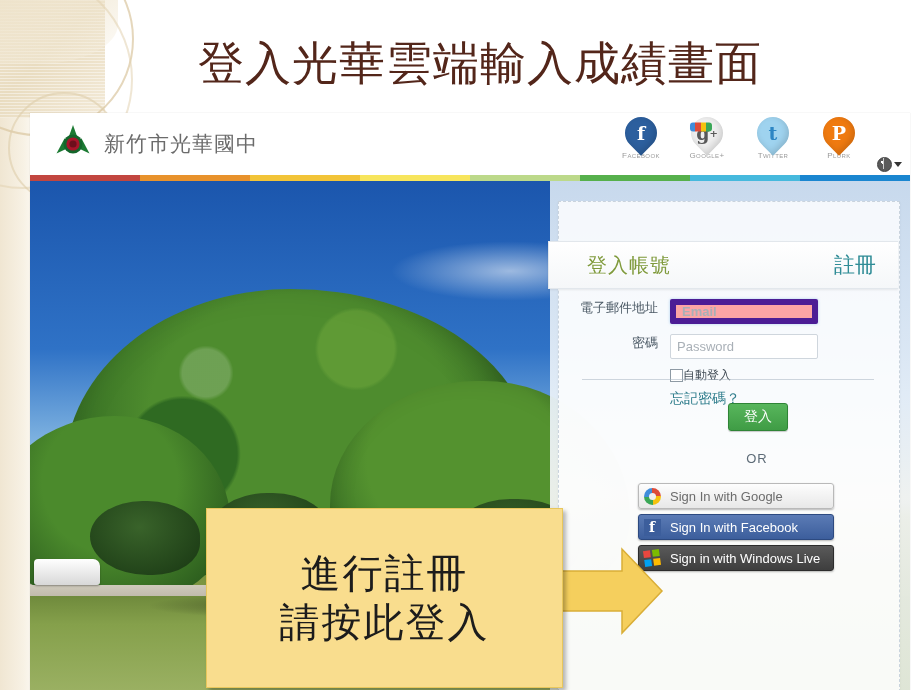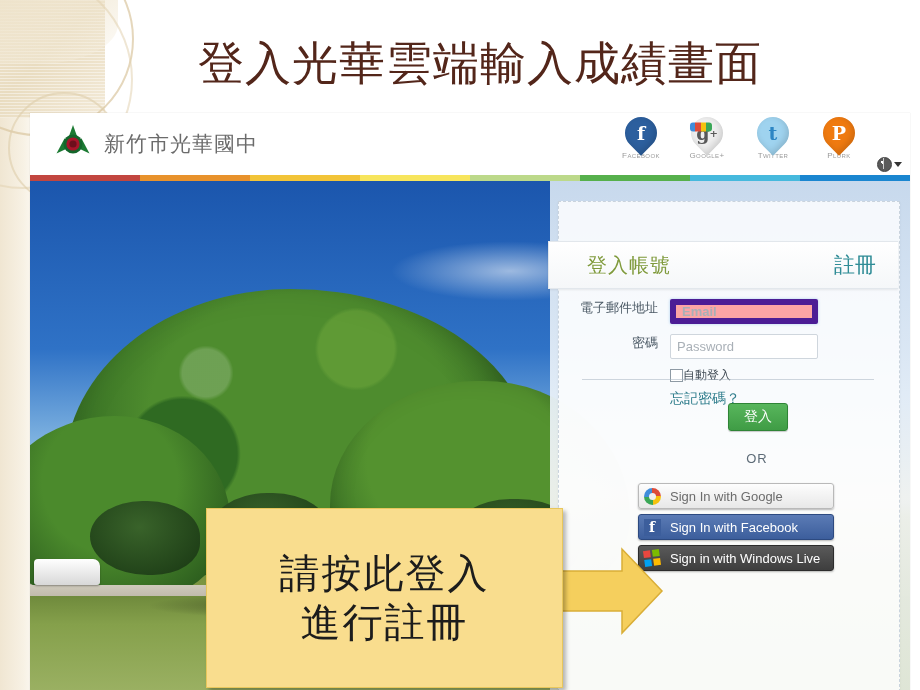--- a/index.html
+++ b/index.html
@@ -469,17 +469,17 @@
 
   </div>
 
   <div class="arrow">
     <svg width="108" height="92" viewBox="0 0 108 92">
       <polygon points="0,26 66,26 66,4 106,46 66,88 66,66 0,66" fill="#f5cf5d" stroke="#d9ae37" stroke-width="1.5"></polygon>
     </svg>
   </div>
 
   <div class="callout">
+    <div>進行註冊</div>
     <div>請按此登入</div>
-    <div>進行註冊</div>
   </div>
 
 </div>
 
 </body></html>

